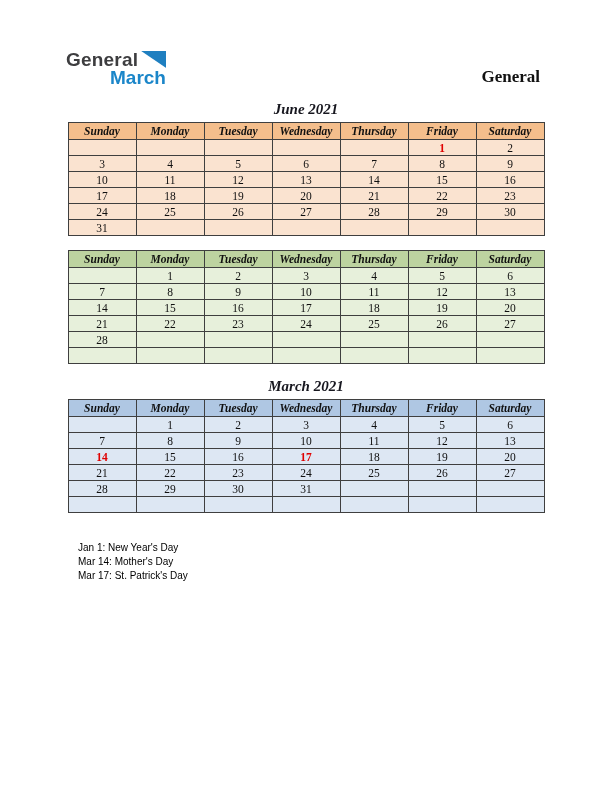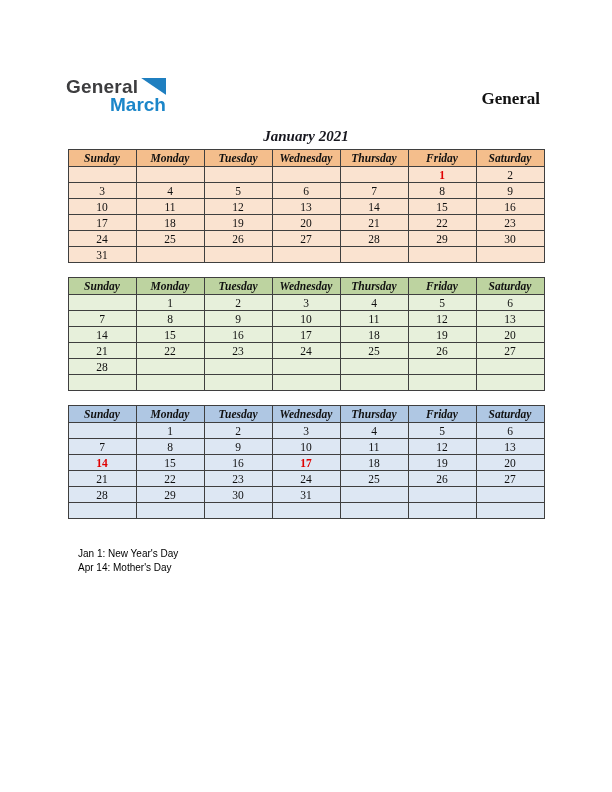--- a/index.html
+++ b/index.html
@@ -3,22 +3,22 @@
 <meta charset="utf-8">
 <style>
   * { margin:0; padding:0; box-sizing:border-box; }
   html,body { background:#ffffff; }
   .page {
     width:612px; height:792px; margin:0 auto; background:#fff;
     font-family:"Liberation Serif", serif; color:#000; overflow:hidden; position:relative;
   }
   
   .top {
-    display:flex; justify-content:space-between; align-items:flex-start;
-    padding:77px 72px 0 66px;
+    display:flex; justify-content:space-between; align-items:flex-end;
+    padding:50px 72px 0 66px;
   }
   .logo { font-family:"Liberation Sans", sans-serif; line-height:1; }
   .logo-row { display:flex; align-items:flex-start; }
   .logo-general { font-size:19px; font-weight:700; color:#3d3d3f; letter-spacing:0.2px; }
   .logo-triangle {
     width:25px; height:17px; margin-left:3px; margin-top:1px;
     background:#1f7fc0;
     clip-path:polygon(0 0, 100% 0, 100% 100%);
   }
   .logo-blue { font-size:19px; font-weight:700; color:#1b86c9; margin:-1px 0 0 44px; }
@@ -57,21 +57,21 @@
         <span class="logo-general">General</span>
         <span class="logo-triangle"></span>
       </div>
       <div class="logo-blue">March</div>
     </div>
     <div class="country">General</div>
   </header>
 
   <main class="months" id="months">
       <section class="month">
-        <h2 class="month-title">January 2021</h2>
+        <h2 class="month-title">June 2021</h2>
         <table class="cal">
           <thead>
             <tr>
               <th style="background: rgb(244, 190, 140);">Sunday</th>
               <th style="background: rgb(244, 190, 140);">Monday</th>
               <th style="background: rgb(244, 190, 140);">Tuesday</th>
               <th style="background: rgb(244, 190, 140);">Wednesday</th>
               <th style="background: rgb(244, 190, 140);">Thursday</th>
               <th style="background: rgb(244, 190, 140);">Friday</th>
               <th style="background: rgb(244, 190, 140);">Saturday</th>
@@ -200,20 +200,21 @@
               <td style="background: rgb(231, 240, 219);"></td>
               <td style="background: rgb(231, 240, 219);"></td>
               <td style="background: rgb(231, 240, 219);"></td>
               <td style="background: rgb(231, 240, 219);"></td>
               <td style="background: rgb(231, 240, 219);"></td>
             </tr>
           </tbody>
         </table>
       </section>
       <section class="month">
+        <h2 class="month-title">March 2021</h2>
         <table class="cal">
           <thead>
             <tr>
               <th style="background: rgb(175, 199, 227);">Sunday</th>
               <th style="background: rgb(175, 199, 227);">Monday</th>
               <th style="background: rgb(175, 199, 227);">Tuesday</th>
               <th style="background: rgb(175, 199, 227);">Wednesday</th>
               <th style="background: rgb(175, 199, 227);">Thursday</th>
               <th style="background: rgb(175, 199, 227);">Friday</th>
               <th style="background: rgb(175, 199, 227);">Saturday</th>
@@ -274,16 +275,17 @@
               <td style="background: rgb(221, 231, 243);"></td>
               <td style="background: rgb(221, 231, 243);"></td>
             </tr>
           </tbody>
         </table>
       </section>
     </main>
 
   <footer class="holidays" id="holidays">
       <div class="holiday-note">Jan 1: New Year's Day</div>
-      <div class="holiday-note">Apr 14: Mother's Day</div>
+      <div class="holiday-note">Mar 14: Mother's Day</div>
+      <div class="holiday-note">Mar 17: St. Patrick's Day</div>
     </footer>
 
 </div>
 
 </body></html>

